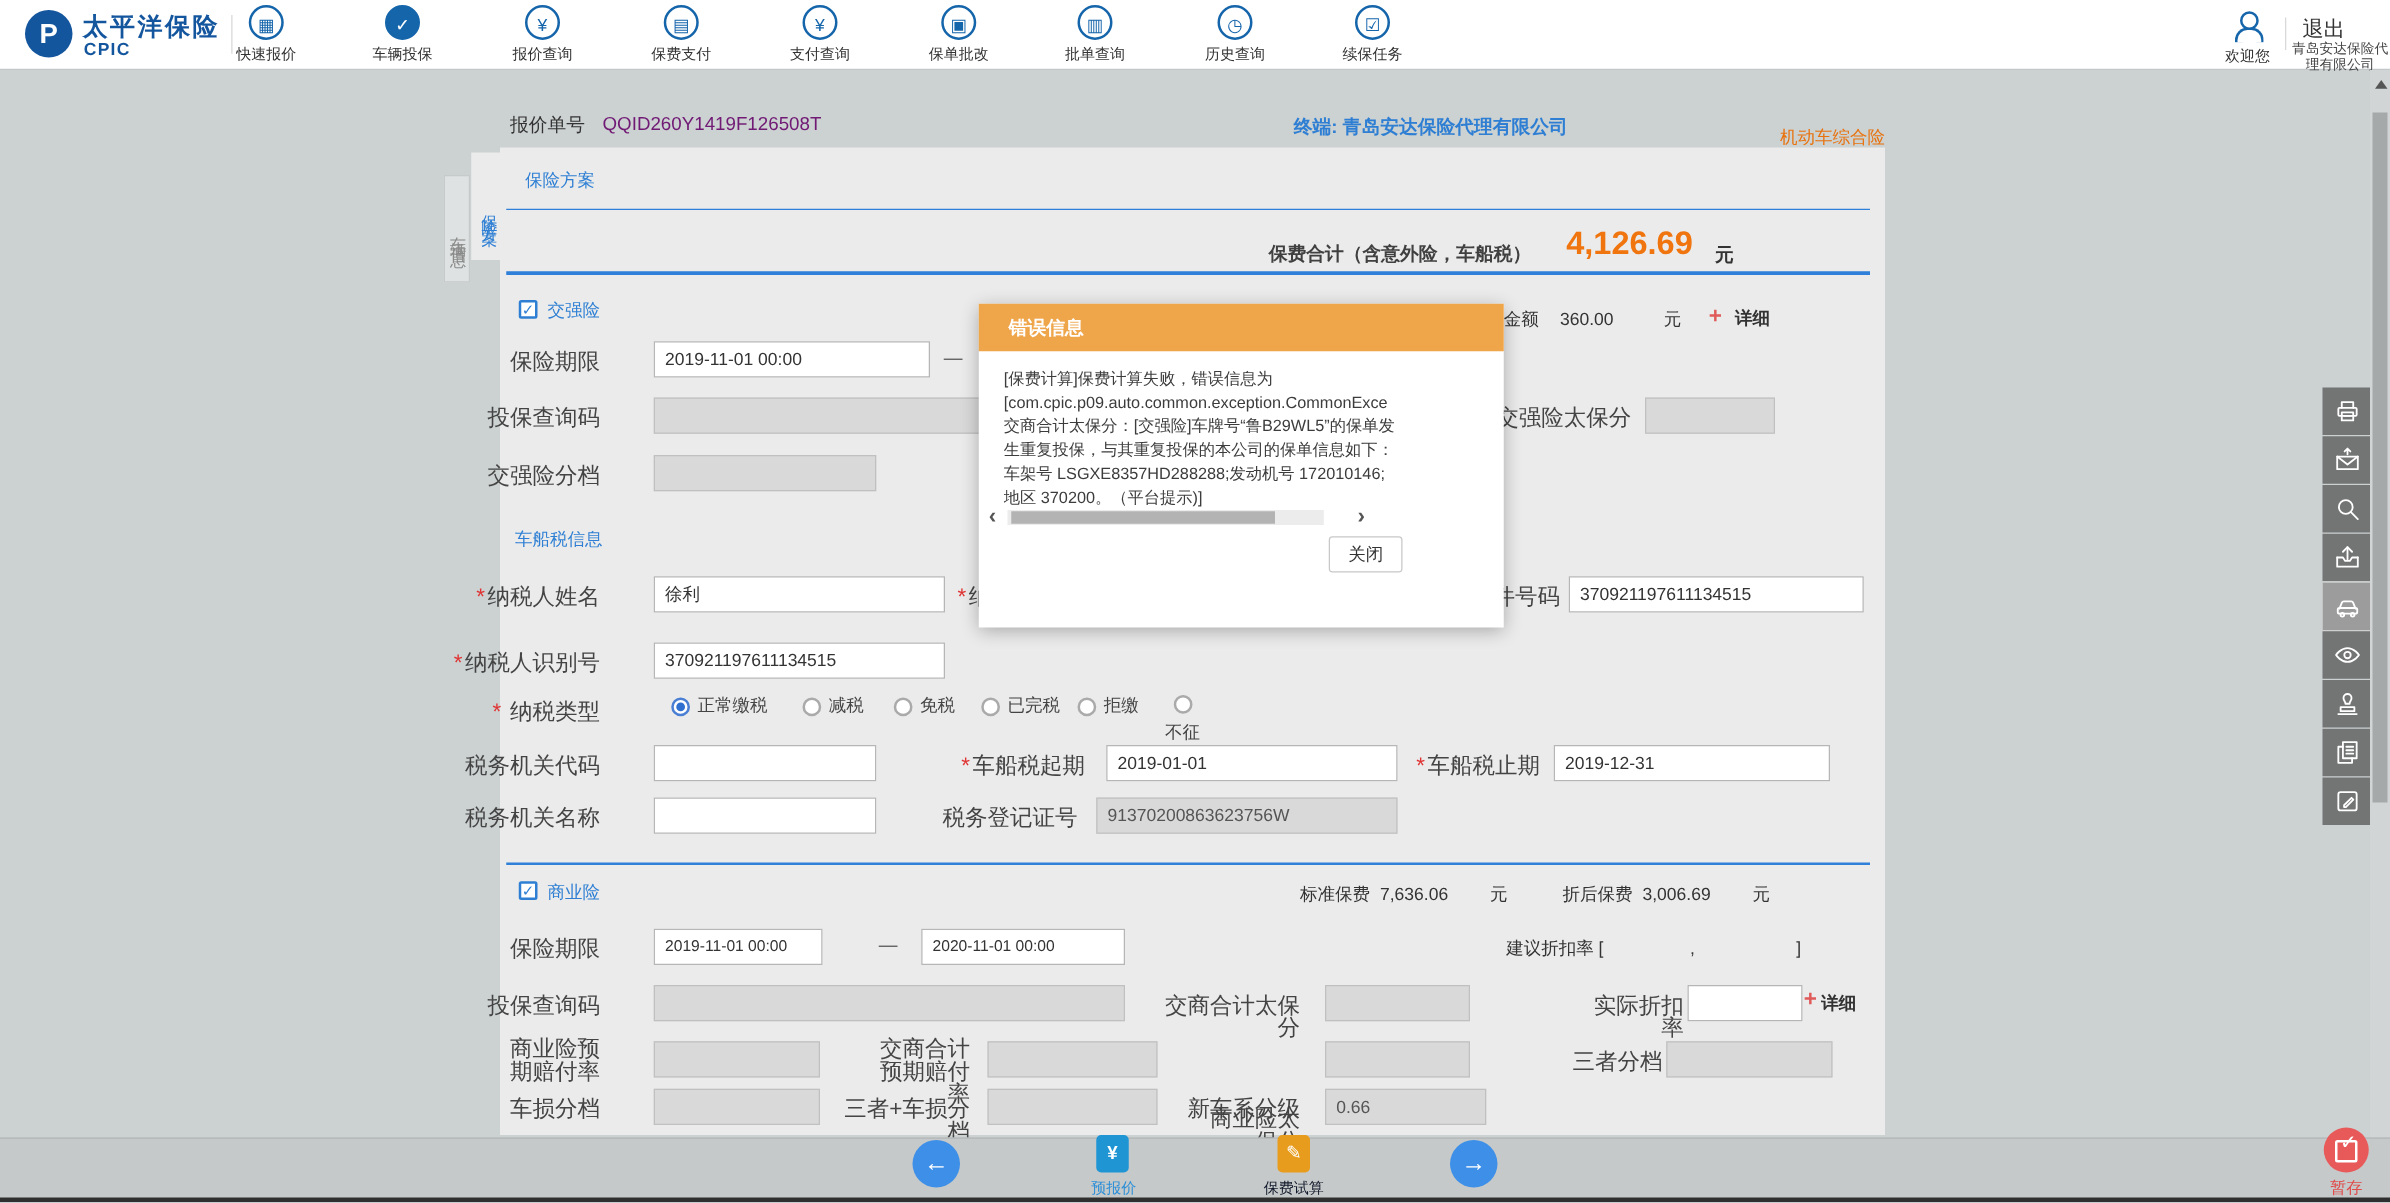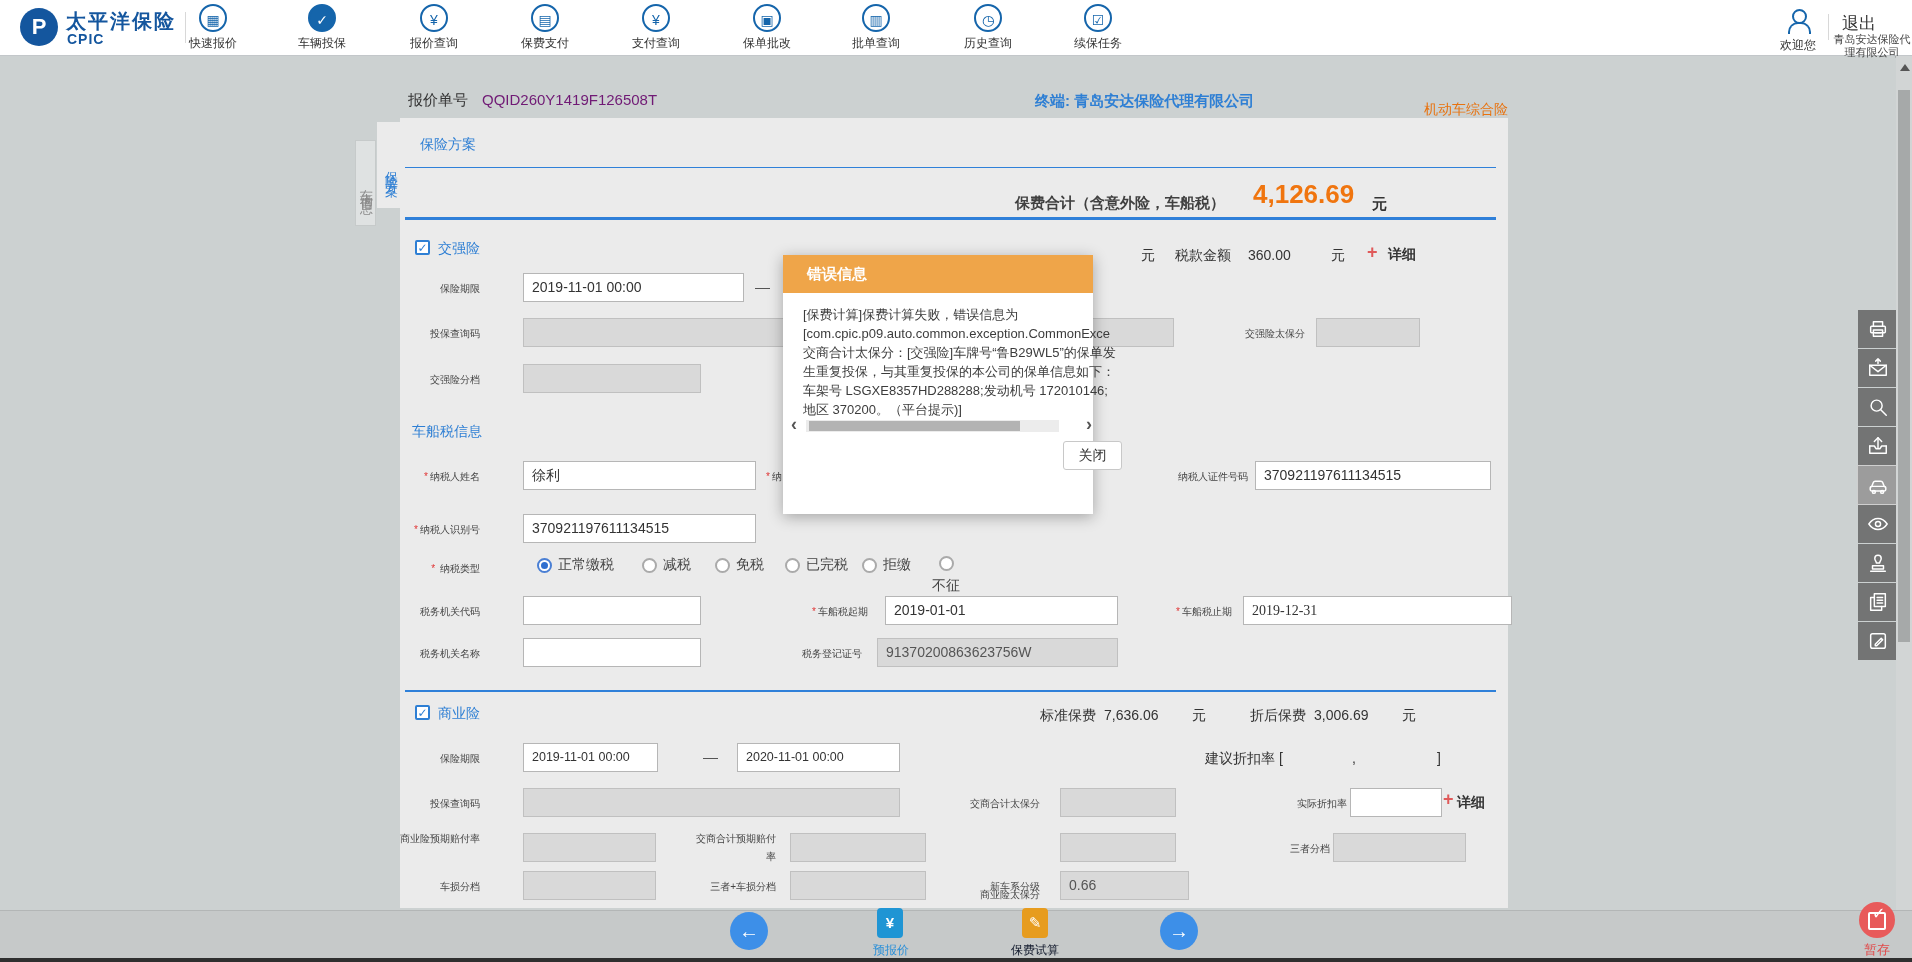--- a/index.html
+++ b/index.html
@@ -30,41 +30,41 @@
   .terminal{position:absolute;left:1035px;top:92px;font-size:15px;font-weight:bold;color:#2e7fd4;}
   .product{position:absolute;left:1424px;top:101px;font-size:14px;color:#e8720e;}
   
   .vtab{position:absolute;writing-mode:vertical-rl;text-orientation:upright;letter-spacing:4px;
     font-size:13px;text-align:center;box-sizing:border-box;padding-top:8px;cursor:pointer;}
   .vtab.vehicle{left:355px;top:140px;width:21px;height:86px;background:#dfe2e2;border:1px solid #c6caca;color:#8a8a8a;}
   .vtab.plan{left:377px;top:122px;width:23px;height:86px;background:#ebebeb;color:#2e7fd4;}
   
   .panel{position:absolute;left:400px;top:118px;width:1108px;height:790px;background:#ebebeb;}
   .hline{position:absolute;background:#2f80d9;}
-  .lbl{position:absolute;font-size:10px;color:#444;text-align:right;display:flex;justify-content:flex-end;align-items:flex-start;line-height:18px;}
+  .lbl{position:absolute;font-size:18px;color:#444;text-align:right;display:flex;justify-content:flex-end;align-items:flex-start;line-height:18px;}
   .req{color:#e03333;font-style:normal;margin-right:2px;}
   .inp{position:absolute;height:29px;background:#fff;border:1px solid #b6b6b6;font-size:14px;color:#333;
     line-height:27px;padding:0 8px;box-sizing:border-box;overflow:hidden;white-space:nowrap;}
   .inp.dis{background:#d9d9d9;border-color:#c0c0c0;color:#555;}
   .blue{color:#2e7fd4;}
   .orange{color:#f0750f;}
   .sec-title{position:absolute;font-size:14px;color:#2e7fd4;}
   .cbx{position:absolute;width:15px;height:15px;border:2px solid #2e7fd4;border-radius:2px;background:#fff;
     text-align:center;line-height:13px;font-size:12px;color:#2e7fd4;font-weight:bold;box-sizing:border-box;cursor:pointer;}
   .radio{display:inline-block;width:15px;height:15px;border-radius:50%;border:2px solid #aaaaaa;background:#fff;box-sizing:border-box;position:relative;cursor:pointer;}
   .radio.sel{border-color:#4a7fd4;}
   .radio.sel::after{content:"";position:absolute;left:2px;top:2px;width:7px;height:7px;border-radius:50%;background:#2f6fd0;}
   .radio-item{display:inline-flex;align-items:center;gap:6px;font-size:14px;color:#444;position:absolute;top:0;}
   .plus{position:absolute;font-size:18px;font-weight:bold;color:#e05a5a;line-height:18px;cursor:pointer;}
   .detail{position:absolute;font-size:14px;font-weight:bold;color:#333;cursor:pointer;}
   .dash{position:absolute;font-size:15px;color:#555;}
   .txt14{position:absolute;font-size:14px;color:#333;}
   
-  .dlg{position:absolute;left:783px;top:243px;width:310px;height:259px;background:#fff;z-index:100;
-    box-shadow:0 3px 14px rgba(0,0,0,0.3);margin-top:12px;}
+  .dlg{position:absolute;left:783px;top:243px;width:420px;height:259px;background:#fff;z-index:100;
+    box-shadow:0 3px 14px rgba(0,0,0,0.3);}
   .dlg-hd{position:absolute;left:0;top:0;width:100%;height:38px;background:#efa549;}
   .dlg-title{position:absolute;left:24px;top:10px;font-size:15px;font-weight:bold;color:#fff;}
   .dlg-line{position:absolute;left:20px;width:318px;font-size:13px;line-height:19px;color:#3c3c3c;white-space:nowrap;overflow:hidden;}
   .dlg-scroll-track{position:absolute;left:23px;top:165px;width:253px;height:12px;background:#ececec;}
   .dlg-scroll-thumb{position:absolute;left:3px;top:1px;width:211px;height:10px;background:#b3b3b3;cursor:pointer;}
   .dlg-arrow{position:absolute;top:160px;font-size:18px;font-weight:bold;color:#555;cursor:pointer;line-height:18px;}
   .dlg-close{position:absolute;left:280px;top:186px;width:59px;height:29px;background:#fff;border:1px solid #c8c8c8;
     border-radius:3px;font-size:14px;color:#333;text-align:center;line-height:27px;box-sizing:border-box;cursor:pointer;}
   
   .tool{position:absolute;left:1858px;width:40px;height:38px;background:rgba(93,93,93,0.8);cursor:pointer;
@@ -253,21 +253,21 @@
   <div class="inp" style="left:523px;top:596px;width:178px;"></div>
   <span class="lbl" style="left:758px;top:603px;width:110px;">
       <i class="req">*</i>
       <span>车船税起期</span>
     </span>
   <div class="inp" style="left:885px;top:596px;width:233px;">2019-01-01</div>
   <span class="lbl" style="left:1122px;top:603px;width:110px;">
       <i class="req">*</i>
       <span>车船税止期</span>
     </span>
-  <div class="inp" style="left:1243px;top:596px;width:269px;font-family:Liberation Serif, serif;">2019-12-31</div>
+  <div class="inp" style="left:1243px;top:596px;width:221px;">2019-12-31</div>
 
   <span class="lbl" style="left:370px;top:645px;width:110px;">
       <span>税务机关名称</span>
     </span>
   <div class="inp" style="left:523px;top:638px;width:178px;"></div>
   <span class="lbl" style="left:752px;top:645px;width:110px;">
       <span>税务登记证号</span>
     </span>
   <div class="inp dis" style="left:877px;top:638px;width:241px;">91370200863623756W</div>
 

